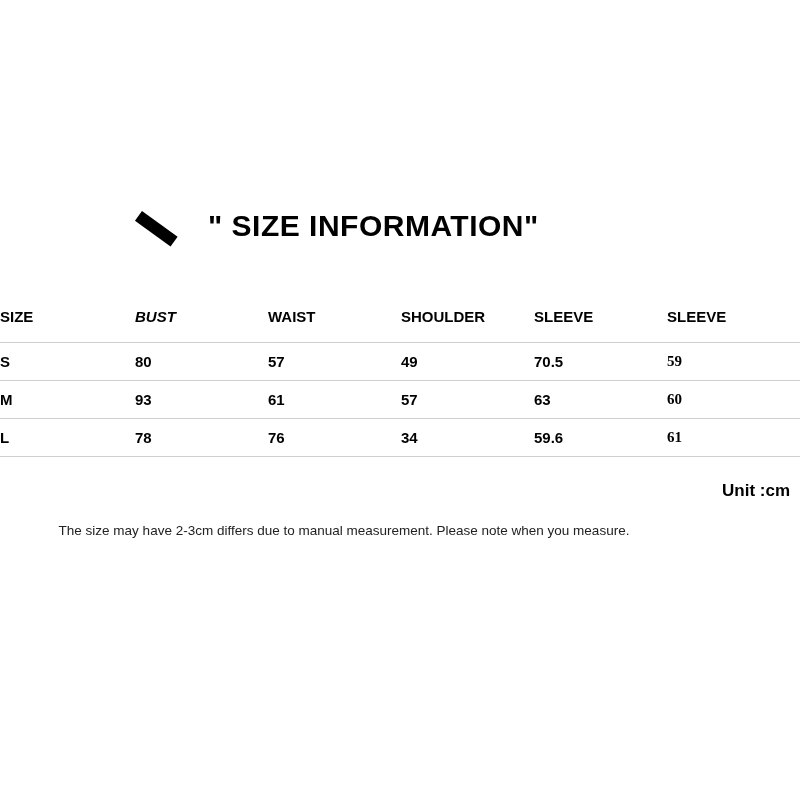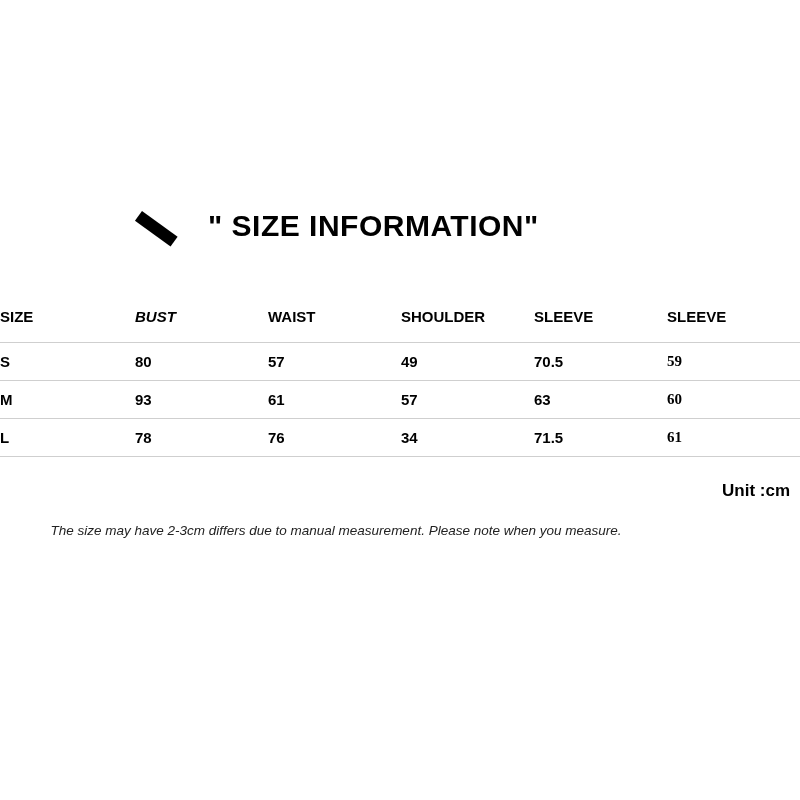--- a/index.html
+++ b/index.html
@@ -123,26 +123,25 @@
     padding-right: 10px;
     box-sizing: border-box;
     font-size: 17px;
     font-weight: bold;
   }
 
   
   .note {
     position: absolute;
     top: 523px;
-    left: 0;
+    left: 8px;
     width: 672px;
     text-align: center;
     font-size: 13.5px;
     color: #222222;
-    font-style: italic;
   }
 </style>
 </head>
 <body>
 
 <div class="page">
 
   <div class="title-row">
     <div class="title-slash">
       <div class="bar"></div>
@@ -185,21 +184,21 @@
           <td class="v2">61</td>
           <td class="v3">57</td>
           <td class="v4">63</td>
           <td class="v5">60</td>
         </tr>
         <tr>
           <td class="v0">L</td>
           <td class="v1">78</td>
           <td class="v2">76</td>
           <td class="v3">34</td>
-          <td class="v4">71.5</td>
+          <td class="v4">59.6</td>
           <td class="v5">61</td>
         </tr>
       </tbody>
     </table>
   </div>
 
   <div class="unit">Unit :cm</div>
 
   <div class="note">The size may have 2-3cm differs due to manual measurement. Please note when you measure.</div>
 

